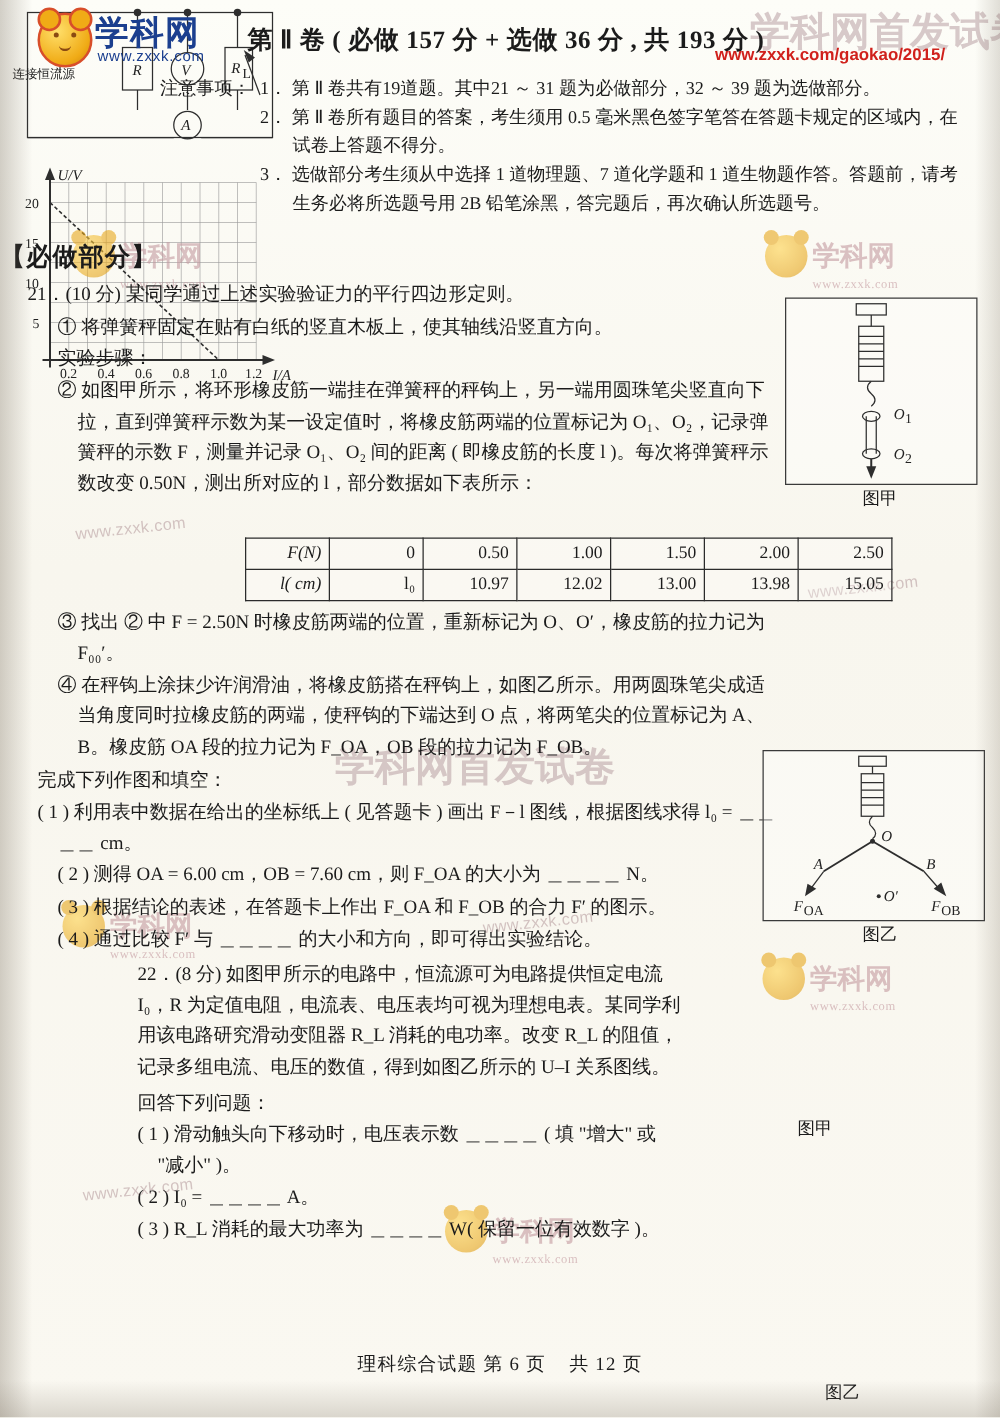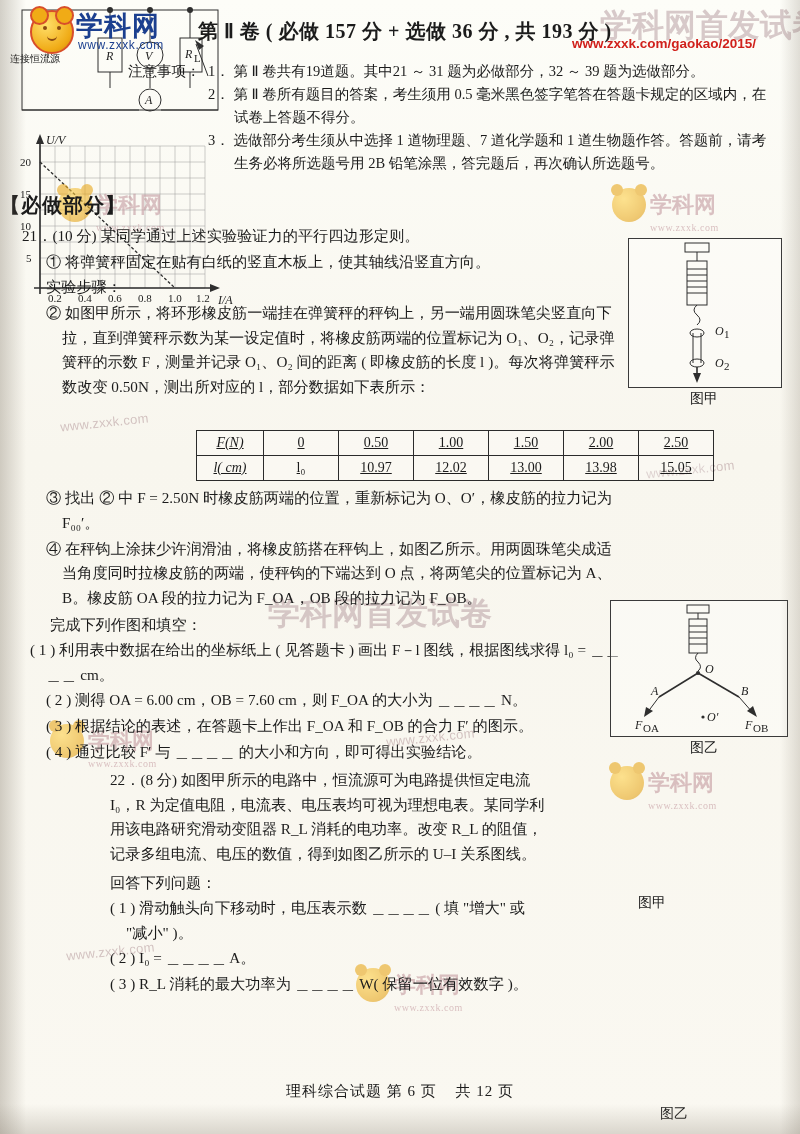--- a/index.html
+++ b/index.html
@@ -126,23 +126,22 @@
   .p { margin: 0 0 1px 0; }
   .p.hang { padding-left: 16px; text-indent: -16px; }
   .it { font-family: "Liberation Serif", serif; font-style: italic; }
 
   
   .data-table {
     position: absolute; left: 196px; top: 430px;
     border-collapse: collapse; font-size: 14px; background: rgba(255,255,255,.25);
   }
   .data-table td {
-    border: 1px solid #2b2b2b; padding: 2px 6px; text-align: center; height: 20px;
+    border: 1px solid #2b2b2b; padding: 2px 6px; text-align: right; height: 20px;
     min-width: 62px;
-    text-decoration: underline;
   }
   .data-table td.lbl { min-width: 54px; }
 
   
   .fig {
     position: absolute; border: 1px solid #3a3a3a; background: rgba(255,255,255,.35);
   }
   .fig-cap { position: absolute; font-size: 14px; }
 
   .figA { left: 628px; top: 238px; width: 152px; height: 148px; }
@@ -230,21 +229,21 @@
     <div class="p">
       <span>21．(10 分)</span>
       <span>某同学通过上述实验验证力的平行四边形定则。</span>
     </div>
     <div class="p hang" style="margin-left:24px">① 将弹簧秤固定在贴有白纸的竖直木板上，使其轴线沿竖直方向。</div>
     <div class="p" style="margin-left:24px">实验步骤：</div>
     <div class="p hang" style="margin-left:24px">② 如图甲所示，将环形橡皮筋一端挂在弹簧秤的秤钩上，另一端用圆珠笔尖竖直向下拉，直到弹簧秤示数为某一设定值时，将橡皮筋两端的位置标记为 O₁、O₂，记录弹簧秤的示数 F，测量并记录 O₁、O₂ 间的距离 ( 即橡皮筋的长度 l )。每次将弹簧秤示数改变 0.50N，测出所对应的 l，部分数据如下表所示：</div>
     <div style="height:86px"></div>
     <div class="p hang" style="margin-left:24px">③ 找出 ② 中 F = 2.50N 时橡皮筋两端的位置，重新标记为 O、O′，橡皮筋的拉力记为 F₀₀′。</div>
     <div class="p hang" style="margin-left:24px">④ 在秤钩上涂抹少许润滑油，将橡皮筋搭在秤钩上，如图乙所示。用两圆珠笔尖成适当角度同时拉橡皮筋的两端，使秤钩的下端达到 O 点，将两笔尖的位置标记为 A、B。橡皮筋 OA 段的拉力记为 F_OA，OB 段的拉力记为 F_OB。</div>
-    <div class="p" style="margin-left:28px; margin-top:2px">完成下列作图和填空：</div>
+    <div class="p" style="margin-left:8px; margin-top:2px">完成下列作图和填空：</div>
     <div class="p hang" style="margin-left:8px">( 1 ) 利用表中数据在给出的坐标纸上 ( 见答题卡 ) 画出 F－l 图线，根据图线求得 l₀ = ＿＿＿＿ cm。</div>
     <div class="p hang" style="margin-left:24px">( 2 ) 测得 OA = 6.00 cm，OB = 7.60 cm，则 F_OA 的大小为 ＿＿＿＿ N。</div>
     <div class="p hang" style="margin-left:24px">( 3 ) 根据结论的表述，在答题卡上作出 F_OA 和 F_OB 的合力 F′ 的图示。</div>
     <div class="p hang" style="margin-left:24px">( 4 ) 通过比较 F′ 与 ＿＿＿＿ 的大小和方向，即可得出实验结论。</div>
   </div>
 
   <table class="data-table">
     <tbody>
         <tr>
       <td class="lbl"><span class="it">F(N)</span></td>

